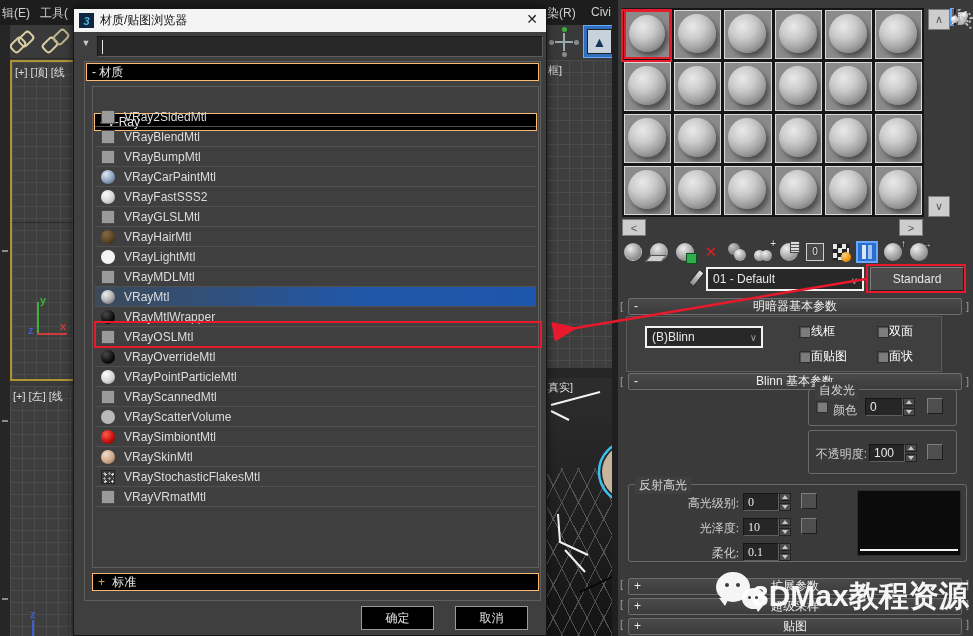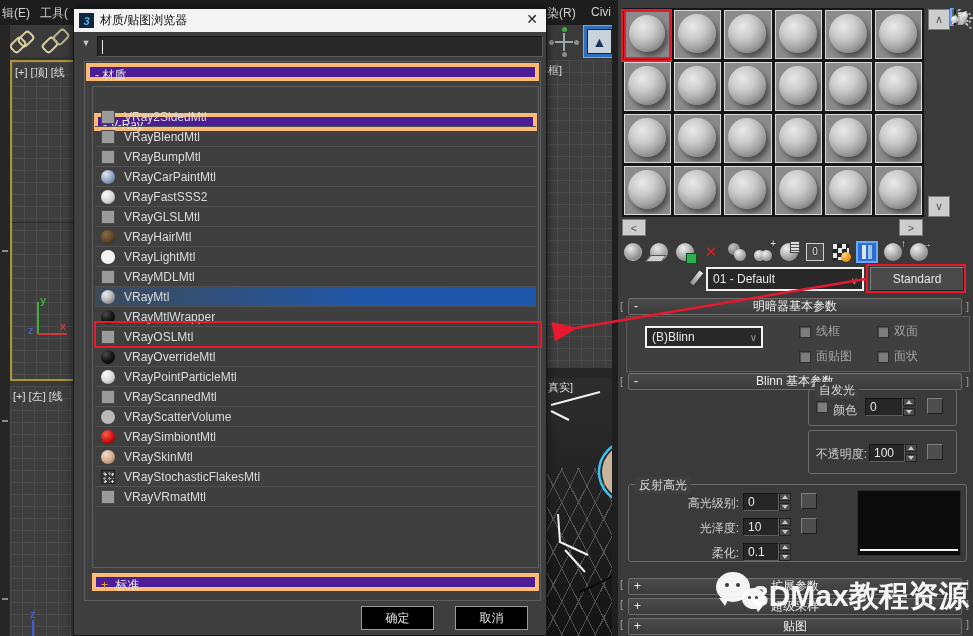--- a/index.html
+++ b/index.html
@@ -69,21 +69,21 @@
      font-weight:bold; font-size:11px; display:flex; align-items:center; justify-content:center; font-style:italic;}
   #dlg-close{ position:absolute; right:8px; top:2px; color:#222; font-size:14px; cursor:pointer; }
   #dlg-search-row{ position:absolute; left:3px; top:27px; width:468px; height:22px; }
   #search-funnel{ position:absolute; left:3px; top:4px; color:#c9c9c9; font-size:9px; line-height:7px; text-align:center; width:12px;}
   #search-input{ position:absolute; left:20px; top:0; width:446px; height:21px; background:#282828;
      border:1px solid #181818; border-bottom-color:#5a5a5a; border-right-color:#5a5a5a; }
   #search-caret{ position:absolute; left:4px; top:3px; width:1px; height:14px; background:#e8e8e8; }
 
   #mtl-box{ position:absolute; left:10px; top:52px; width:457px; height:540px;
      border:1px solid #5e5e5e; background:#3f3f3f; }
-  .grp-hdr{ height:18px; line-height:17px; background:#4c1d95; border:4px solid #fdba74;
+  .grp-hdr{ height:18px; line-height:17px; background:#000000; border:1px solid #fdba74;
      color:#e6e6e6; padding-left:5px; }
   #grp-materials{ position:absolute; left:1px; top:1px; width:453px; }
   #vray-box{ position:absolute; left:7px; top:24px; width:447px; height:482px; border:1px solid #5e5e5e; }
   #grp-vray{ position:absolute; left:1px; top:1px; width:443px;margin-top:25px; }
   #mtl-list{ position:absolute; left:2px; top:20px; width:441px; }
   .mtl-row{ position:relative; height:20px; display:flex; align-items:center;
      border-bottom:1px solid #515151; cursor:pointer; }
   .mtl-row.selected{ background:linear-gradient(90deg,#3d4a58,#2157a8 60%,#1e56ad); }
   .mic{ width:14px; height:14px; margin-left:6px; flex:0 0 14px; }
   .mlbl{ margin-left:9px; color:#dcdcdc; white-space:nowrap; }
@@ -192,27 +192,27 @@
   #name-combo .arrow{ position:absolute; right:4px; top:2px; color:#9a9a9a; font-size:10px; }
   #type-btn{ position:absolute; left:252px; top:267px; width:94px; height:24px; background:#4a4a4a;
      border-top:1px solid #7e7e7e; border-left:1px solid #7e7e7e; border-right:1px solid #222;
      border-bottom:1px solid #222; color:#e8e8e8; text-align:center; line-height:22px; cursor:pointer; }
 
   
   .ro-hdr{ position:absolute; left:10px; width:334px; height:17px; background:linear-gradient(#4a4a4a,#3c3c3c);
      border:1px solid #6e6e6e; border-radius:2px; color:#efefef; text-align:center; line-height:15px; cursor:pointer; }
   .ro-hdr .pm{ position:absolute; left:5px; }
   .bracket{ position:absolute; color:#9a9a9a; font-size:11px; }
-  .ro-body{ position:absolute; left:8px; width:344px; border:1px solid #5a5a5a; background:#3f3f3f; }
+  .ro-body{ position:absolute; left:8px; width:316px; border:1px solid #5a5a5a; background:#3f3f3f; }
 
   .combo{ position:absolute; border:2px solid #f2f2f2; background:#282828; color:#e8e8e8; padding-left:5px; }
   .combo .arrow{ position:absolute; right:4px; top:1px; color:#9a9a9a; font-size:10px; }
   .chkgrid{ position:absolute; left:172px; top:6px; width:160px; display:grid;
      grid-template-columns:78px 78px; row-gap:8px; }
-  .chk{ display:flex; align-items:center; gap:5px; color:#a3a3a3; }
+  .chk{ display:flex; align-items:center; color:#ffffff; }
   .chkbox{ width:12px; height:12px; background:#7d7d7d; border:1px solid #2e2e2e; box-shadow:inset 1px 1px 1px rgba(0,0,0,.4); }
 
   .gbox{ position:absolute; border:1px solid #6a6a6a; border-radius:3px; }
   .gbox .gtitle{ position:absolute; left:6px; top:-8px; background:#3f3f3f; padding:0 4px; color:#d6d6d6; }
   .lockbtn{ position:absolute; width:20px; height:22px; background:#4a4a4a; border:1px solid #222;
      display:flex; align-items:center; justify-content:center; }
   .lockbtn.sel{ background:#2a6fd0; border-color:#6aa7ff; }
   .linkglyph{ width:10px; height:7px; border:2px solid #e8e8e8; border-radius:4px; }
   .plabel{ position:absolute; color:#cfcfcf; text-align:right; }
   .swatch{ position:absolute; width:50px; height:20px; border:1px solid #141414; cursor:pointer; }
@@ -226,21 +226,21 @@
   .nfield{ position:absolute; background:#262626; border:1px solid #161616; border-bottom-color:#5e5e5e;
      border-right-color:#5e5e5e; color:#e8e8e8; padding:1px 0 0 4px; height:18px; }
   .spinner{ position:absolute; width:12px; height:18px; }
   .spinner .up,.spinner .dn{ position:absolute; left:0; width:12px; height:8px; background:#4c4c4c;
      border:1px solid #222; display:flex; align-items:center; justify-content:center; }
   .spinner .up{ top:0; } .spinner .dn{ bottom:0; }
   .spinner .up::after{ content:""; border-left:3px solid transparent; border-right:3px solid transparent; border-bottom:4px solid #c8c8c8; }
   .spinner .dn::after{ content:""; border-left:3px solid transparent; border-right:3px solid transparent; border-top:4px solid #c8c8c8; }
   #hl-graph{ position:absolute; left:228px; top:5px; width:104px; height:66px; background:#0b0b0b; border:1px solid #2e2e2e; }
   #hl-graph .baseline{ position:absolute; left:2px; right:2px; bottom:4px; height:2px; background:#f2f2f2; }
-  .hlrow{ position:absolute; height:18px; }
+  .hlrow{ position:absolute; height:18px;font-family:Liberation Serif, serif; }
 
   
   #watermark{ position:absolute; z-index:40; pointer-events:none; }
   #wm-text{ position:absolute; left:134px; top:6px; color:#fff; font-size:30px; font-weight:bold;
      white-space:nowrap; opacity:.95; }
   .bub{ position:absolute; background:#fff; border-radius:50%; opacity:.95; }
   .bub .eye{ position:absolute; background:#3a3a3a; border-radius:50%; }
   .bub .tail{ position:absolute; width:0; height:0; border-style:solid; }
 
   #annot-svg{ position:absolute; left:0; top:0; z-index:50; pointer-events:none; }

